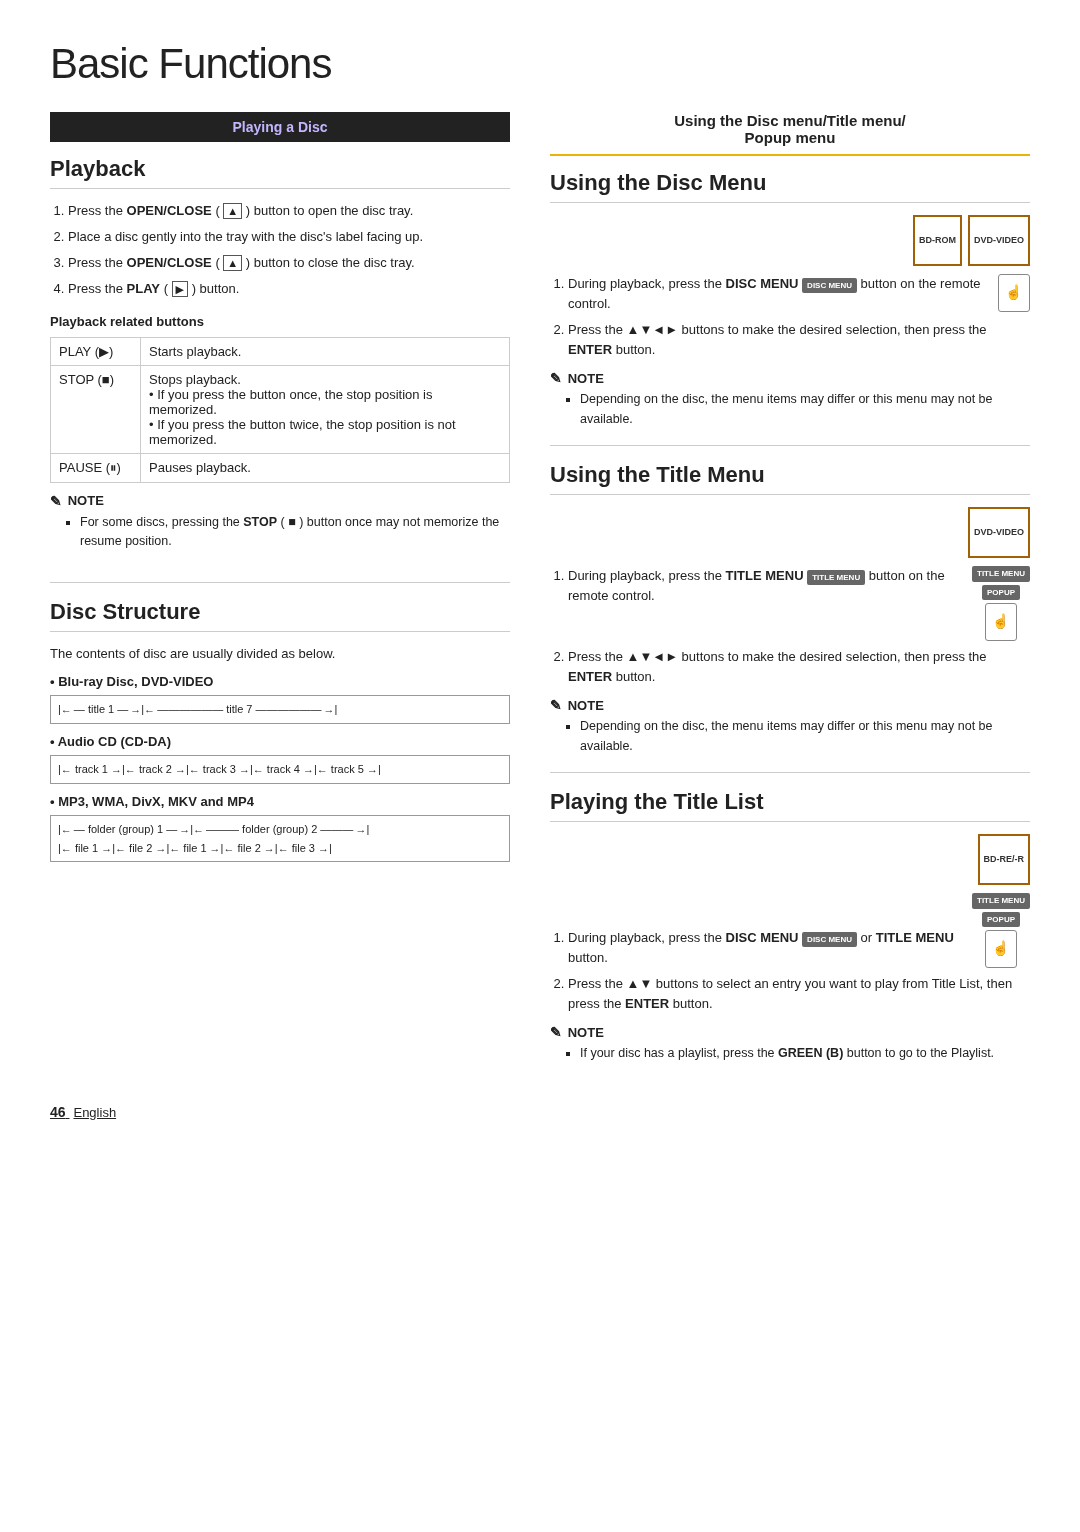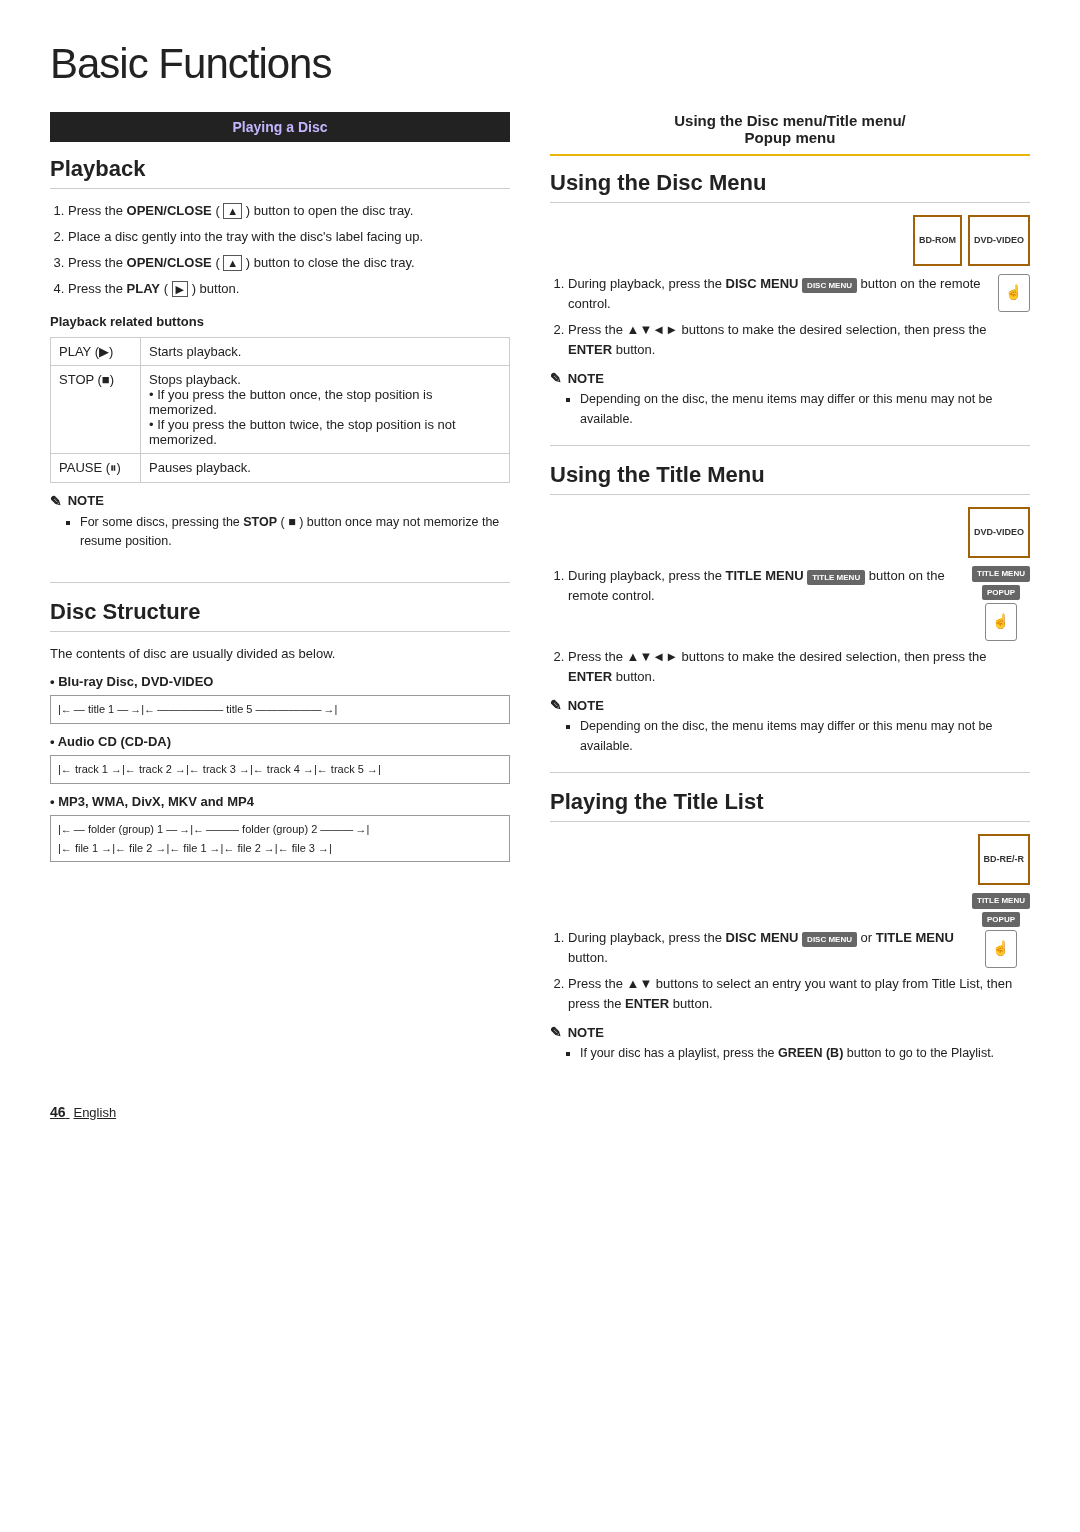--- a/index.html
+++ b/index.html
@@ -233,21 +233,21 @@
       <hr class="divider-line">
       <h2>Disc Structure</h2>
       <p>The contents of disc are usually divided as below.</p>
 
       <div class="disc-label">• Blu-ray Disc, DVD-VIDEO</div>
       <div class="track-diagram">
         <div class="tline">
           <span>|←</span>
             <span class="seg-label">— title 1 —</span>
             <span>→|←</span>
-            <span class="seg-label">—————— title 5 ——————</span>
+            <span class="seg-label">—————— title 7 ——————</span>
             <span>→|</span>
         </div>
       </div>
 
       <div class="disc-label">• Audio CD (CD-DA)</div>
       <div class="track-diagram">
         <div class="tline">
           <span>|← track 1 →|← track 2 →|← track 3 →|← track 4 →|← track 5 →|</span>
         </div>
       </div>

